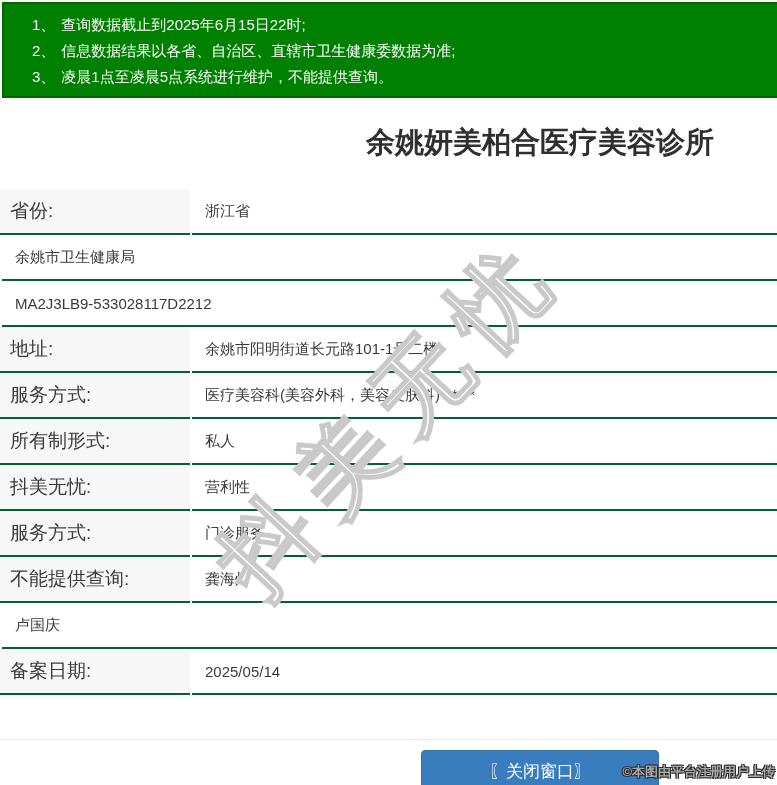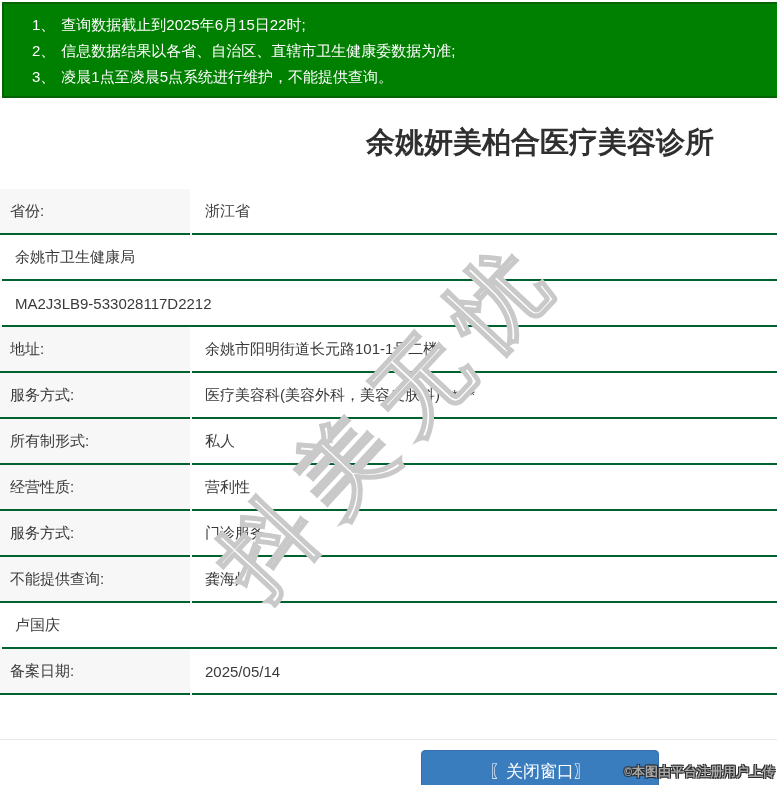--- a/index.html
+++ b/index.html
@@ -27,21 +27,21 @@
     font-size:29px;line-height:40px;font-weight:bold;color:#2f2f2f;
   }
 
   
   .record-table{margin-top:27px;width:100%;}
   .row{display:flex;height:46px;box-sizing:border-box;}
   .cell-label{
     width:190px;box-sizing:border-box;background:#f7f7f7;
     border-bottom:2px solid #00622e;
     display:flex;align-items:center;padding-left:10px;
-    font-size:15px;color:#3a3a3a;
+    font-size:19px;color:#3a3a3a;
   }
   .cell-gap{width:2px;background:#fff;}
   .cell-value{
     flex:1;box-sizing:border-box;border-bottom:2px solid #00622e;
     display:flex;align-items:center;padding-left:13px;
     font-size:15px;color:#3a3a3a;
   }
 
   
   .footer-divider{border:none;border-top:1px solid #e8e8e8;margin:44px 0 0 0;}
@@ -58,21 +58,20 @@
     transform:rotate(-47deg);
     font-size:92px;font-weight:bold;letter-spacing:20px;
     color:#ffffff;-webkit-text-stroke:2px #c9c9c9;
   }
 
   
   .wm-credit{
     position:absolute;right:2px;bottom:4px;z-index:10;pointer-events:none;
     font-size:13px;font-weight:bold;color:#a8a8a8;white-space:nowrap;
     text-shadow:-1px -1px 0 #2b2b2b,1px -1px 0 #2b2b2b,-1px 1px 0 #2b2b2b,1px 1px 0 #2b2b2b;
-    font-family:Liberation Mono, monospace;
   }
 </style>
 </head>
 <body>
 
 <div class="wrapper">
 
   <div class="notice">
     <div class="notice-line"><span class="num">1、</span><span>查询数据截止到</span><b>2025年6月15日22时</b><span>;</span></div>
     <div class="notice-line"><span class="num">2、</span><span>信息数据结果以各省、自治区、直辖市卫生健康委数据为准;</span><b></b><span></span></div>
@@ -104,21 +103,21 @@
       <div class="cell-label">服务方式:</div>
         <div class="cell-gap"></div>
       <div class="cell-value">医疗美容科(美容外科，美容皮肤科)******</div>
     </div>
     <div class="row">
       <div class="cell-label">所有制形式:</div>
         <div class="cell-gap"></div>
       <div class="cell-value">私人</div>
     </div>
     <div class="row">
-      <div class="cell-label">经营性质:</div>
+      <div class="cell-label">抖美无忧:</div>
         <div class="cell-gap"></div>
       <div class="cell-value">营利性</div>
     </div>
     <div class="row">
       <div class="cell-label">服务方式:</div>
         <div class="cell-gap"></div>
       <div class="cell-value">门诊服务</div>
     </div>
     <div class="row">
       <div class="cell-label">不能提供查询:</div>

